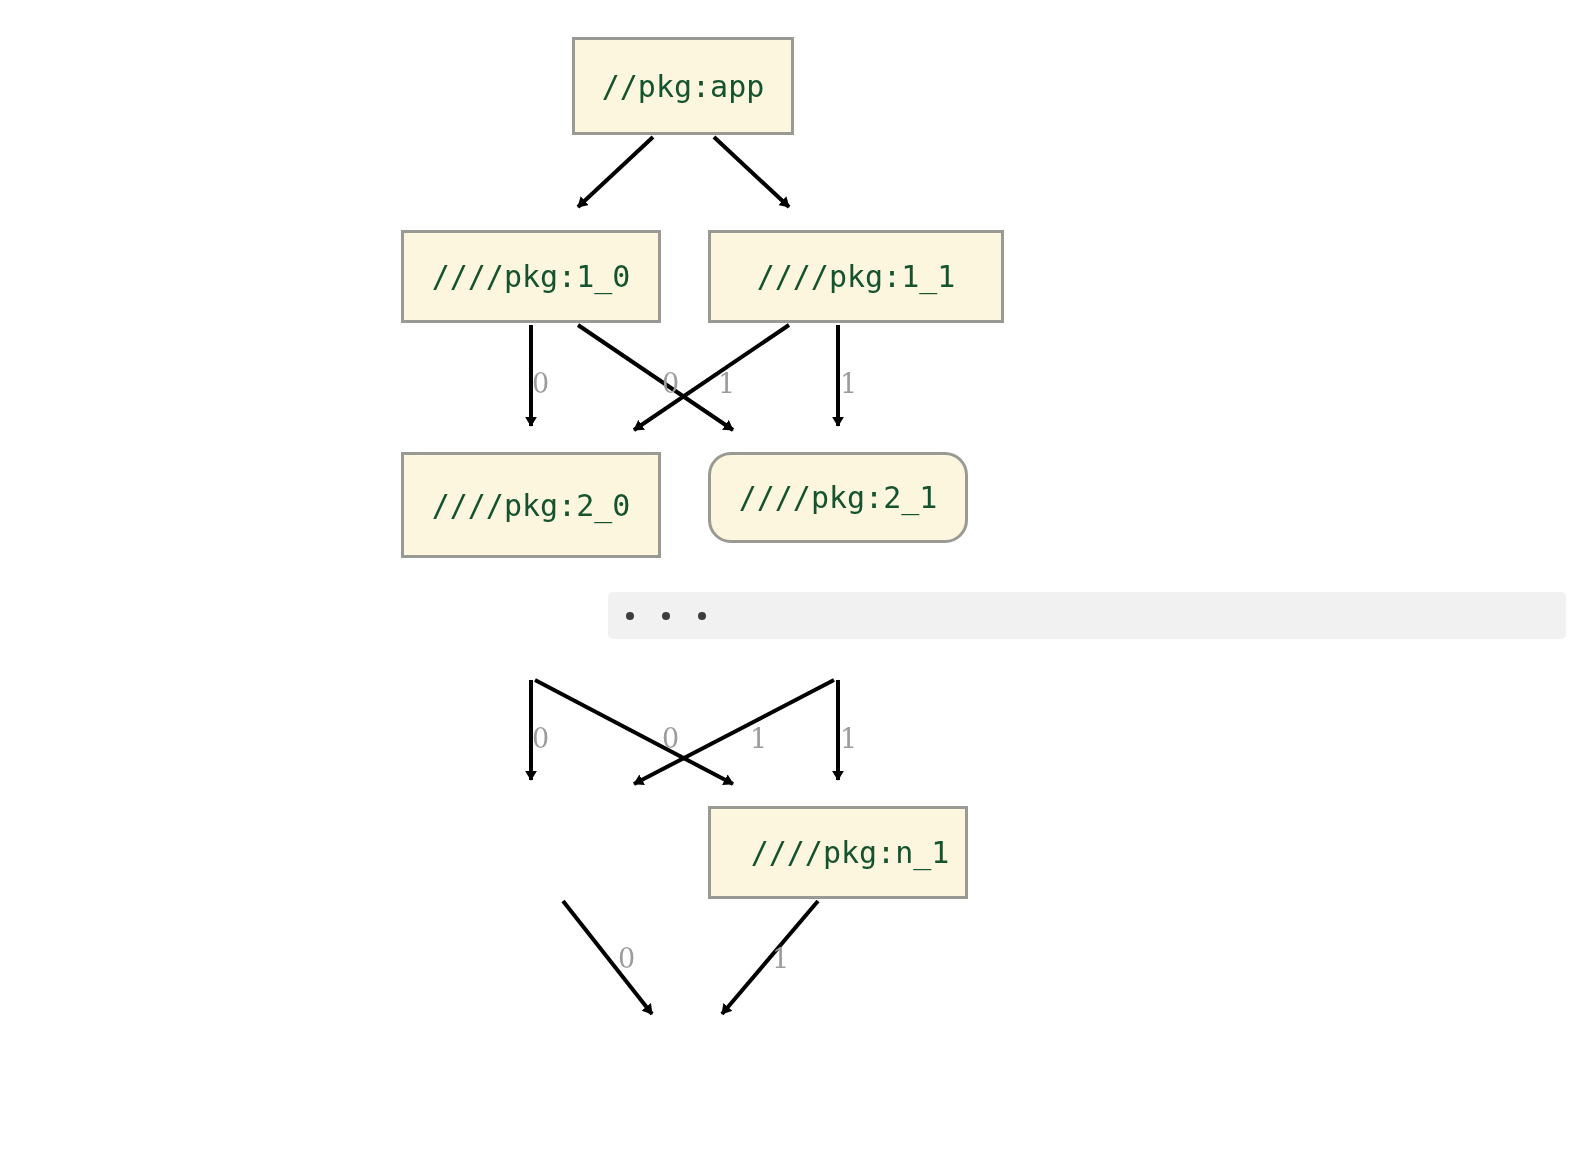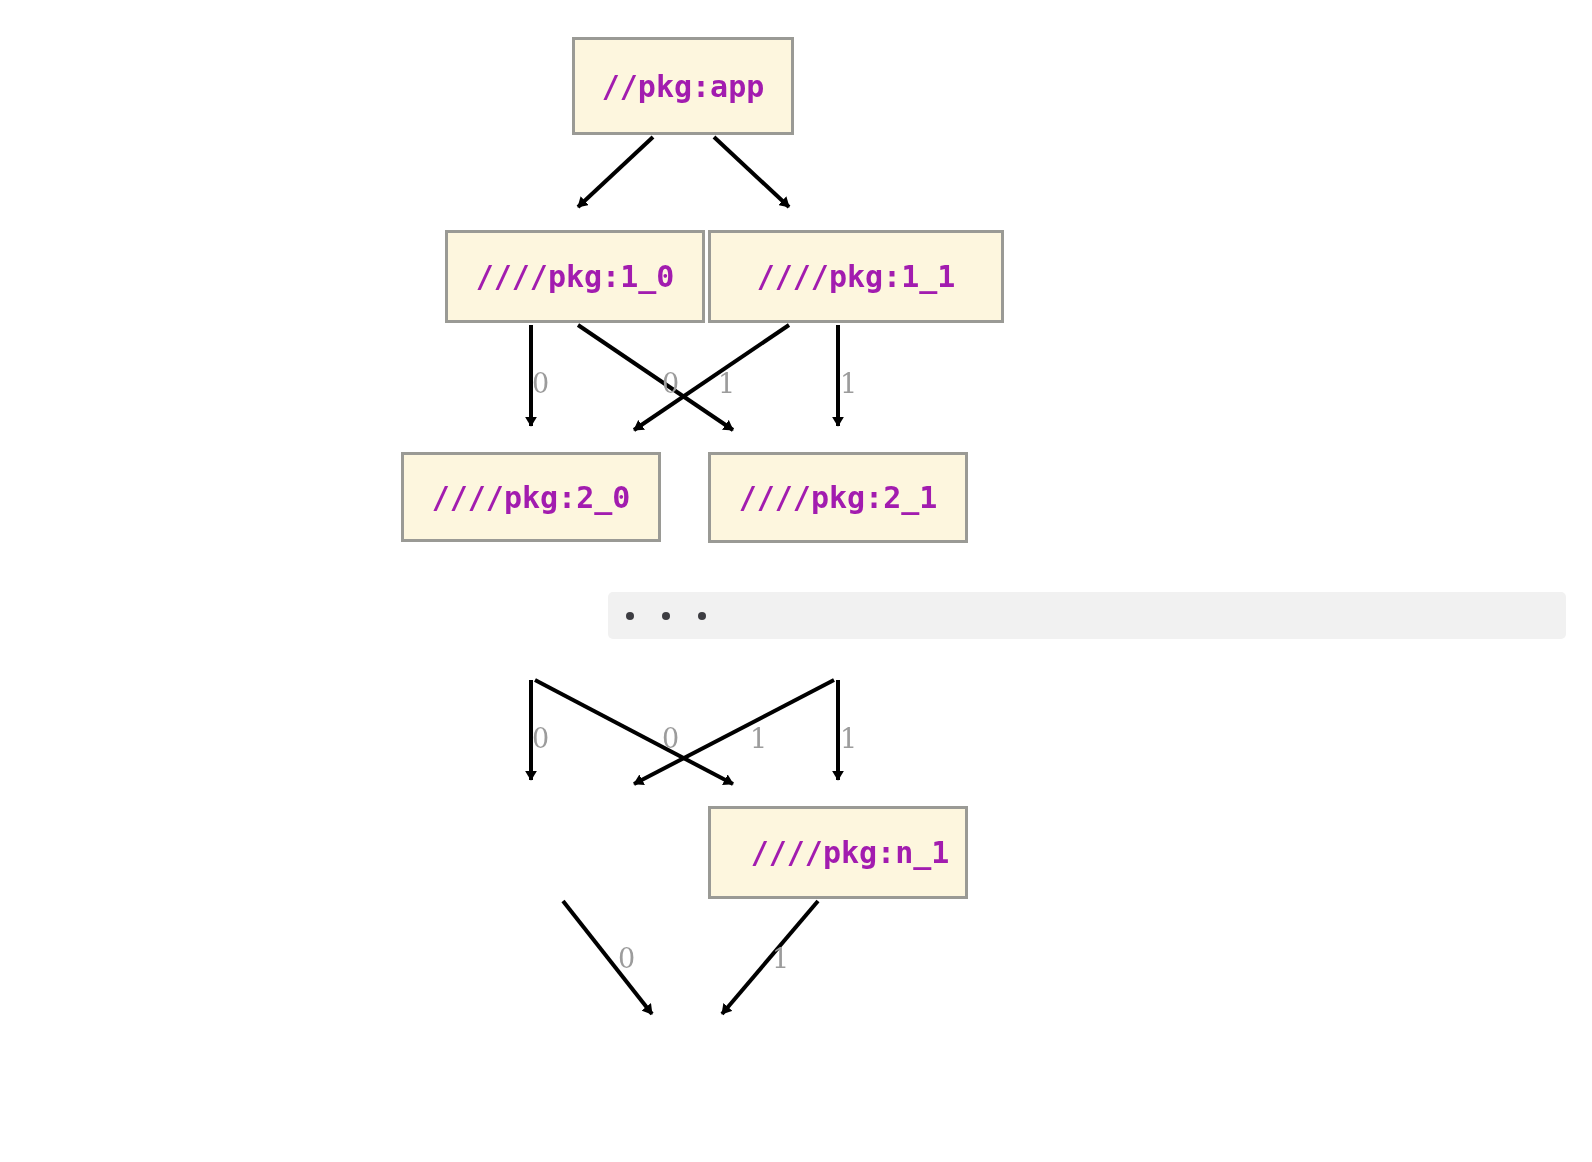--- a/index.html
+++ b/index.html
@@ -27,24 +27,23 @@
     box-sizing: border-box;
     background: #fdf6de;
     border: 3px solid #9a9a95;
     display: flex;
     align-items: center;
     justify-content: center;
   }
   .node-label {
     font-family: "DejaVu Sans Mono", "Liberation Mono", monospace;
     font-size: 30px;
-    color: #a21caf;
+    color: #14532d;
     letter-spacing: 0px;
     white-space: nowrap;
-    font-weight: bold;
   }
   .edge-label {
     position: absolute;
     font-family: "DejaVu Serif", "Liberation Serif", serif;
     font-size: 27px;
     color: #9c9c9c;
     white-space: nowrap;
     line-height: 1;
   }
   .ellipsis-band {
@@ -101,33 +100,33 @@
     <g stroke="#000000" stroke-width="4" fill="none">
       <line x1="563" y1="901" x2="652" y2="1014" marker-end="url(#arrow)"></line>
       <line x1="818" y1="901" x2="722" y2="1014" marker-end="url(#arrow)"></line>
     </g>
   </svg>
 
   <div class="node-box" style="left:572px; top:37px; width:222px; height:98px;">
     <span class="node-label">//pkg:app</span>
   </div>
 
-  <div class="node-box" style="left:401px; top:230px; width:260px; height:93px;margin-left:44px;">
+  <div class="node-box" style="left:401px; top:230px; width:260px; height:93px;">
     <span class="node-label">////pkg:1_0</span>
   </div>
 
   <div class="node-box" style="left:708px; top:230px; width:296px; height:93px;justify-content:center;">
     <span class="node-label">////pkg:1_1</span>
   </div>
 
-  <div class="node-box" style="left:401px; top:452px; width:260px; height:90px;align-items:center;">
+  <div class="node-box" style="left:401px; top:452px; width:260px; height:106px;align-items:center;">
     <span class="node-label">////pkg:2_0</span>
   </div>
 
-  <div class="node-box" style="left:708px; top:452px; width:260px; height:91px;">
+  <div class="node-box" style="left:708px; top:452px; width:260px; height:91px;border-radius:23px;">
     <span class="node-label">////pkg:2_1</span>
   </div>
 
 
   <div class="node-box" style="left:708px; top:806px; width:260px; height:93px;padding-left:24px;">
     <span class="node-label">////pkg:n_1</span>
   </div>
 
 
   <div class="edge-label" style="left:532px; top:370px;">0</div>

